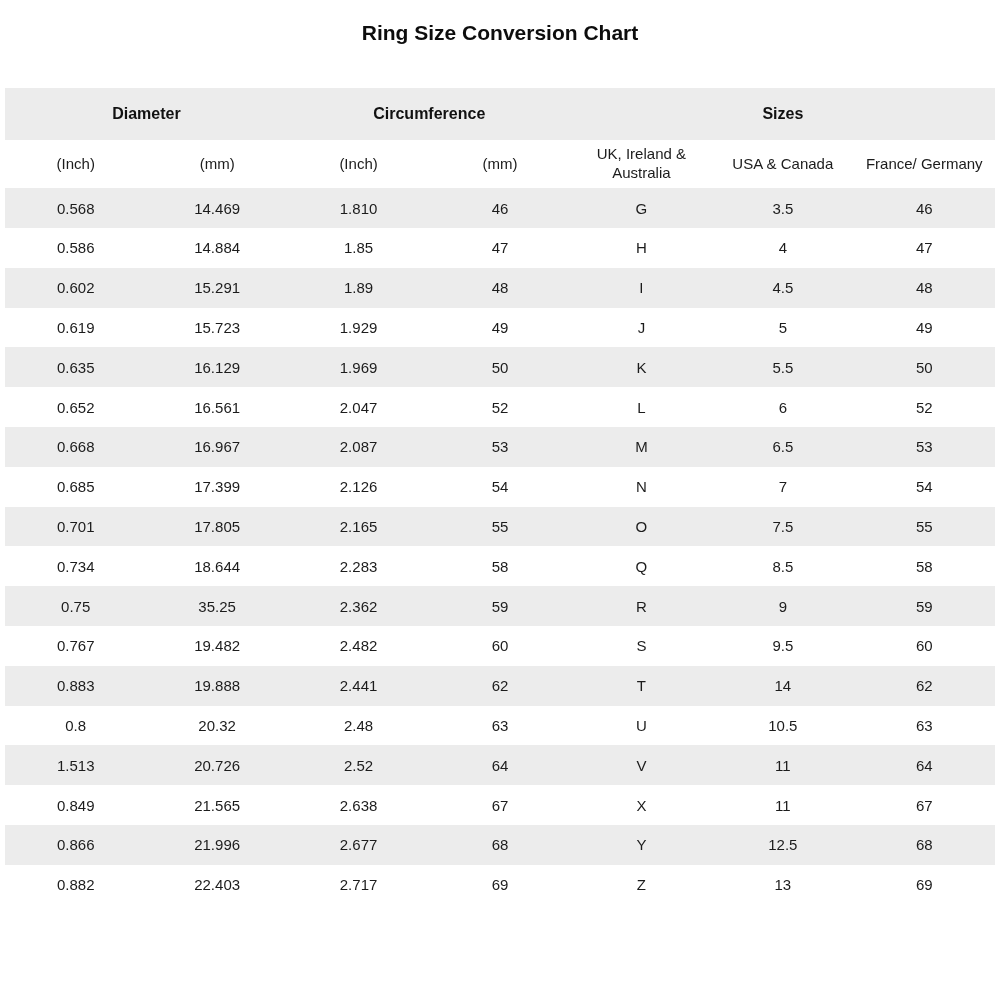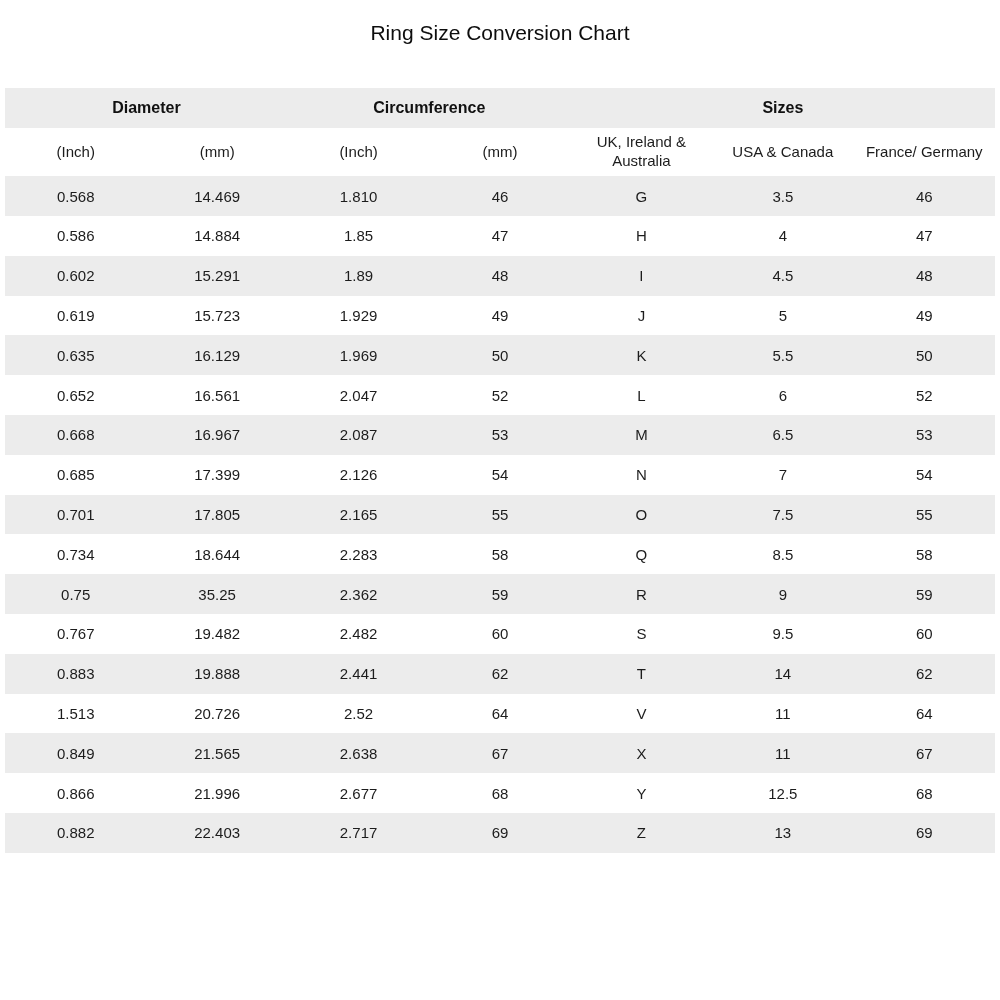--- a/index.html
+++ b/index.html
@@ -12,42 +12,42 @@
     height: 1000px;
     font-family: "Liberation Sans", sans-serif;
     color: #1c1c1c;
     overflow: hidden;
   }
   .page-title {
     margin: 20px 0 0 0;
     text-align: center;
     font-size: 21px;
     line-height: 1.2;
-    font-weight: normal;
+    font-weight: bold;
     color: #0d0d0d;
   }
   .table-wrap {
     margin-top: 43px;
     padding: 0 5px;
   }
   table.ring-table {
     width: 100%;
     border-collapse: collapse;
     table-layout: fixed;
   }
   table.ring-table th,
   table.ring-table td {
     text-align: center;
     vertical-align: middle;
     padding: 0 8px;
     overflow: hidden;
   }
   tr.group-row th {
     background: #ececec;
-    height: 40px;
+    height: 52px;
     font-size: 16px;
     font-weight: bold;
     color: #111111;
   }
   tr.sub-row th {
     background: #ffffff;
     height: 48px;
     font-size: 15px;
     font-weight: normal;
     line-height: 1.25;
@@ -200,20 +200,29 @@
         <tr>
           <td>0.883</td>
           <td>19.888</td>
           <td>2.441</td>
           <td>62</td>
           <td>T</td>
           <td>14</td>
           <td>62</td>
         </tr>
         <tr>
+          <td>0.8</td>
+          <td>20.32</td>
+          <td>2.48</td>
+          <td>63</td>
+          <td>U</td>
+          <td>10.5</td>
+          <td>63</td>
+        </tr>
+        <tr>
           <td>1.513</td>
           <td>20.726</td>
           <td>2.52</td>
           <td>64</td>
           <td>V</td>
           <td>11</td>
           <td>64</td>
         </tr>
         <tr>
           <td>0.849</td>

